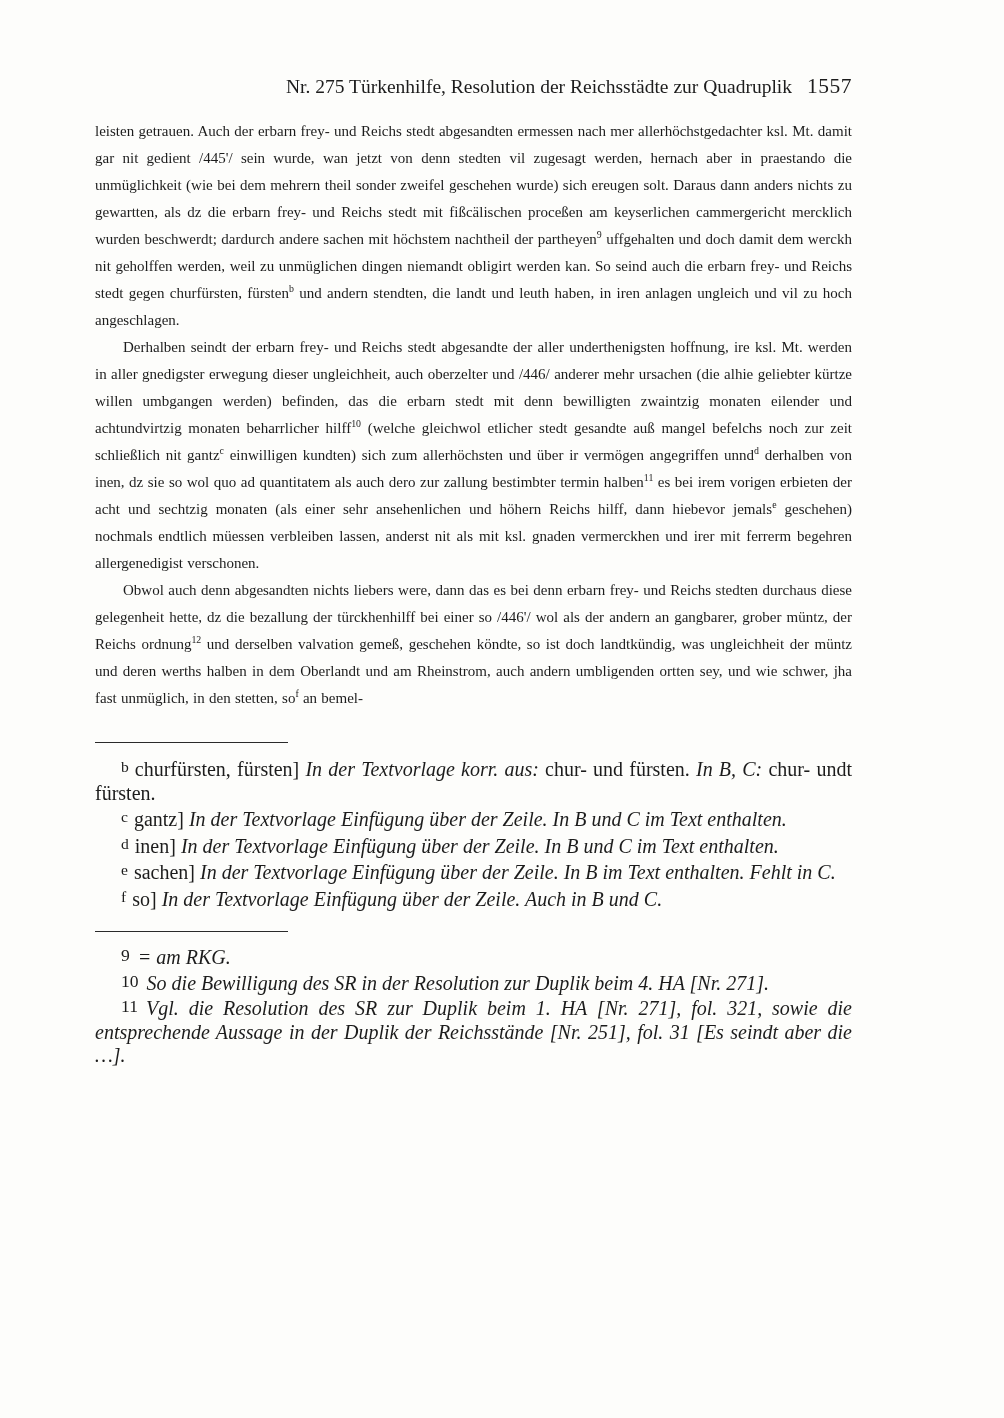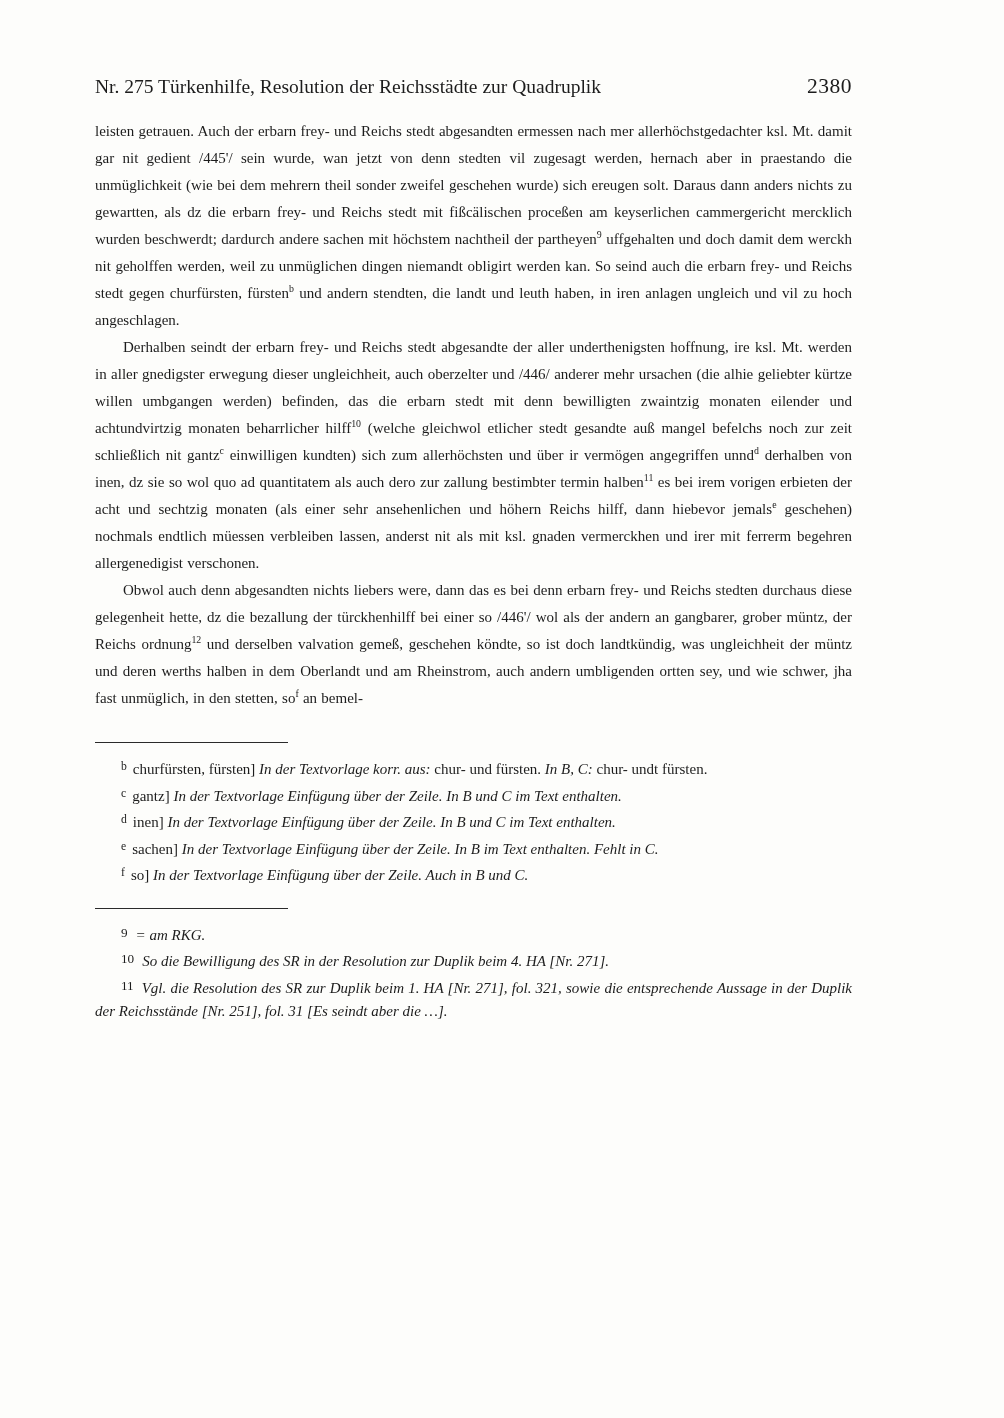--- a/index.html
+++ b/index.html
@@ -23,21 +23,21 @@
     top: 76px;
     width: 757px;
   }
   .running-head {
     position: relative;
     height: 28px;
     margin-bottom: 14px;
   }
   .head-title {
     display: block;
-    text-align: left;
+    text-align: right;
     font-size: 19.5px;
     padding-right: 60px;
   }
   .page-number {
     position: absolute;
     right: 0;
     top: -2px;
     font-size: 21.5px;
     letter-spacing: 0.5px;
   }
@@ -63,21 +63,21 @@
     height: 0;
     border-top: 1.4px solid #2a2a2a;
   }
   .rule-letters {
     margin: 30px 0 12px 0;
   }
   .rule-numbers {
     margin: 20px 0 12px 0;
   }
   .footnotes {
-    font-size: 15px;
+    font-size: 20px;
     line-height: 23.5px;
     text-align: justify;
   }
   .footnotes p {
     margin: 0;
     text-indent: 26px;
   }
   .fn-letter {
     font-size: 0.78em;
     vertical-align: 4px;
@@ -93,21 +93,21 @@
   }
 </style>
 </head>
 <body>
 
 <div class="page">
   <div class="text-block">
 
     <div class="running-head">
       <span class="head-title">Nr. 275 Türkenhilfe, Resolution der Reichsstädte zur Quadruplik</span>
-      <span class="page-number">2380</span>
+      <span class="page-number">1557</span>
     </div>
 
     <div id="body-text" class="body-text">
         <p class="body-para"><span>leisten getrauen. Auch der erbarn frey- und Reichs stedt abgesandten ermessen nach mer allerhöchstgedachter ksl. Mt. damit gar nit gedient /445'/ sein wurde, wan jetzt von denn stedten vil zugesagt werden, hernach aber in praestando die unmüglichkeit (wie bei dem mehrern theil sonder zweifel geschehen wurde) sich ereugen solt. Daraus dann anders nichts zu gewartten, als dz die erbarn frey- und Reichs stedt mit fißcälischen proceßen am keyserlichen cammergericht mercklich wurden beschwerdt; dardurch andere sachen mit höchstem nachtheil der partheyen</span><sup class="ref">9</sup><span> uffgehalten und doch damit dem werckh nit geholffen werden, weil zu unmüglichen dingen niemandt obligirt werden kan. So seind auch die erbarn frey- und Reichs stedt gegen churfürsten, fürsten</span><sup class="ref">b</sup><span> und andern stendten, die landt und leuth haben, in iren anlagen ungleich und vil zu hoch angeschlagen.</span></p>
         <p class="body-para indent"><span>Derhalben seindt der erbarn frey- und Reichs stedt abgesandte der aller underthenigsten hoffnung, ire ksl. Mt. werden in aller gnedigster erwegung dieser ungleichheit, auch oberzelter und /446/ anderer mehr ursachen (die alhie geliebter kürtze willen umbgangen werden) befinden, das die erbarn stedt mit denn bewilligten zwaintzig monaten eilender und achtundvirtzig monaten beharrlicher hilff</span><sup class="ref">10</sup><span> (welche gleichwol etlicher stedt gesandte auß mangel befelchs noch zur zeit schließlich nit gantz</span><sup class="ref">c</sup><span> einwilligen kundten) sich zum allerhöchsten und über ir vermögen angegriffen unnd</span><sup class="ref">d</sup><span> derhalben von inen, dz sie so wol quo ad quantitatem als auch dero zur zallung bestimbter termin halben</span><sup class="ref">11</sup><span> es bei irem vorigen erbieten der acht und sechtzig monaten (als einer sehr ansehenlichen und höhern Reichs hilff, dann hiebevor jemals</span><sup class="ref">e</sup><span> geschehen) nochmals endtlich müessen verbleiben lassen, anderst nit als mit ksl. gnaden vermerckhen und irer mit ferrerm begehren allergenedigist verschonen.</span></p>
         <p class="body-para indent"><span>Obwol auch denn abgesandten nichts liebers were, dann das es bei denn erbarn frey- und Reichs stedten durchaus diese gelegenheit hette, dz die bezallung der türckhenhilff bei einer so /446'/ wol als der andern an gangbarer, grober müntz, der Reichs ordnung</span><sup class="ref">12</sup><span> und derselben valvation gemeß, geschehen köndte, so ist doch landtkündig, was ungleichheit der müntz und deren werths halben in dem Oberlandt und am Rheinstrom, auch andern umbligenden ortten sey, und wie schwer, jha fast unmüglich, in den stetten, so</span><sup class="ref">f</sup><span> an bemel-</span></p>
       </div>
 
     <div class="rule rule-letters"></div>
 

